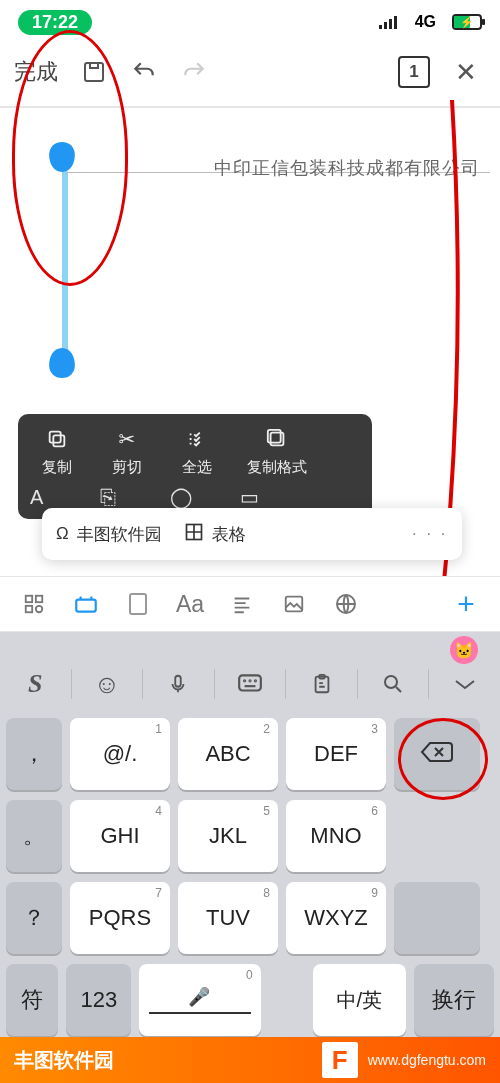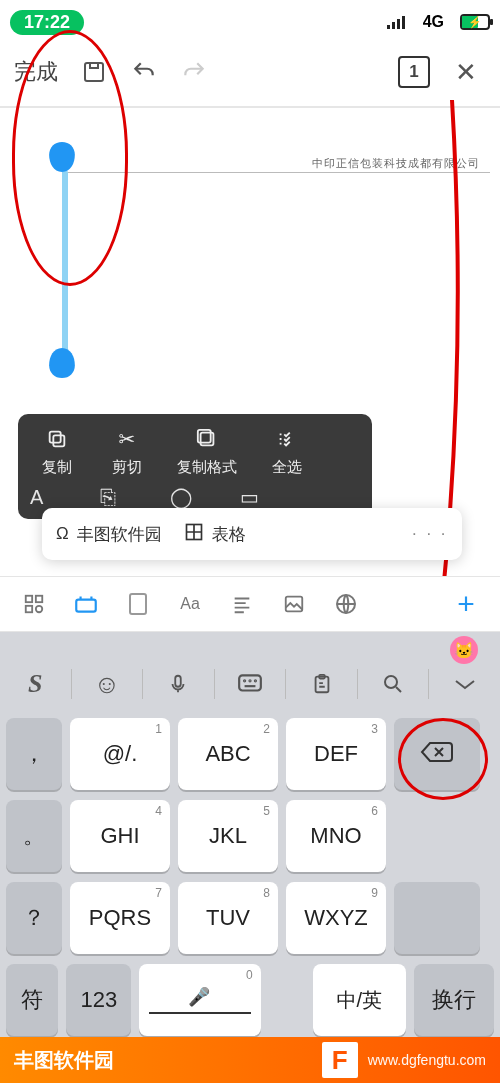--- a/index.html
+++ b/index.html
@@ -1,19 +1,19 @@
 <!DOCTYPE html>
 <html><head>
 <meta charset="utf-8">
 <style>
   * { box-sizing: border-box; margin: 0; padding: 0; font-family: -apple-system, "PingFang SC", sans-serif; }
   html, body { width: 500px; height: 1083px; background: #fff; position: relative; overflow: hidden; }
 
   
-  .status { height: 44px; display:flex; align-items:center; justify-content:space-between; padding:0 10px; }
+  .status { height: 44px; display:flex; align-items:center; justify-content:space-between; padding:0 18px; }
   .time-pill { background:#07c160; color:#fff; font-weight:600; font-size:18px; padding:2px 14px; border-radius:16px; }
   .status-right { display:flex; align-items:center; gap:16px; font-size:16px; font-weight:600; }
   .sig svg { display:block; }
   .batt { width:30px; height:16px; border:2px solid #222; border-radius:4px; position:relative; }
   .batt::after { content:""; position:absolute; right:-5px; top:3px; width:3px; height:6px; background:#222; border-radius:1px; }
   .batt i { display:block; height:100%; width:60%; background:#07c160; border-radius:1px; }
   .batt .bolt { position:absolute; inset:0; display:flex; align-items:center; justify-content:center; font-size:11px; color:#222;}
 
   
   .toolbar { height:56px; display:flex; align-items:center; padding:0 14px; gap:10px; color:#444;text-align:center; }
@@ -21,21 +21,21 @@
   .toolbar .spacer { flex:1; }
   .tb-btn { width:40px; height:40px; display:flex; align-items:center; justify-content:center; font-size:22px; color:#555; }
   .tb-btn.dim { color:#ccc; }
   .pg { width:32px; height:32px; border:2px solid #333; border-radius:4px; display:flex; align-items:center; justify-content:center; font-size:17px; font-weight:600; margin-right:6px;}
   .tb-x { font-size:26px; }
   .hr { height:2px; background:#e6e6e6; margin-top:6px; }
 
   
   .doc { position:relative; height:340px; background:#fff; }
   .doc-line { position:absolute; left:62px; right:10px; top:64px; border-top:1px solid #bbb; }
-  .doc-title { position:absolute; right:20px; top:48px; font-size:11px; color:#666; letter-spacing:1px; }
+  .doc-title { position:absolute; right:20px; top:48px; font-size:18px; color:#666; letter-spacing:1px; }
   .cursor-bar { position:absolute; left:62px; top:62px; width:6px; height:182px; background:#8fd3f4; border-radius:3px; }
   .handle { position:absolute; width:26px; height:30px; }
   .handle svg { width:100%; height:100%; }
   .handle.top { left:49px; top:34px; }
   .handle.bot { left:49px; top:240px; }
   .anno { position:absolute; border:3px solid #d00; }
   .anno.oval { left:12px; top:30px; width:116px; height:256px; border-radius:60px/128px; }
   .anno.circle { left:396px; top:602px; width:90px; height:82px; border-radius:50%; }
   .arrow-line { position:absolute; left:0; top:0; width:500px; height:800px; pointer-events:none; }
 
@@ -174,38 +174,38 @@
             <rect x="8" y="8" width="12" height="12" rx="2"></rect>
             <rect x="4" y="4" width="12" height="12" rx="2"></rect>
           </svg>
         </span>
       <span>复制</span>
     </div>
     <div class="ctx-cell">
       <span class="ctx-ico">✂</span>
       <span>剪切</span>
     </div>
+    <div class="ctx-cell">
+      <span class="ctx-ico">
+          <svg width="22" height="22" viewBox="0 0 24 24" fill="none" stroke="#eee" stroke-width="2">
+            <path d="M4 7h2M4 12h2M4 17h2"></path>
+            <path d="M9 7l2 2 4-4M9 12l2 2 4-4M9 17l2 2 4-4"></path>
+          </svg>
+        </span>
+      <span>全选</span>
+    </div>
     <div class="ctx-cell w">
       <span class="ctx-ico">
           <svg width="22" height="22" viewBox="0 0 24 24" fill="none" stroke="#eee" stroke-width="2">
             <rect x="5" y="5" width="14" height="14" rx="2"></rect>
             <rect x="2" y="2" width="14" height="14" rx="2"></rect>
           </svg>
         </span>
       <span>复制格式</span>
     </div>
-    <div class="ctx-cell">
-      <span class="ctx-ico">
-          <svg width="22" height="22" viewBox="0 0 24 24" fill="none" stroke="#eee" stroke-width="2">
-            <path d="M4 7h2M4 12h2M4 17h2"></path>
-            <path d="M9 7l2 2 4-4M9 12l2 2 4-4M9 17l2 2 4-4"></path>
-          </svg>
-        </span>
-      <span>全选</span>
-    </div>
   </div>
   <div class="ctx-row cut">
     <div class="ctx-cell">
         <span class="ctx-ico">A</span>
       </div>
     <div class="ctx-cell">
         <span class="ctx-ico">⎘</span>
       </div>
     <div class="ctx-cell">
         <span class="ctx-ico">◯</span>
@@ -245,21 +245,21 @@
         <rect x="3" y="8" width="18" height="11" rx="2"></rect>
         <path d="M7 5v3M17 5v3"></path>
       </svg>
     </div>
   <div class="fb">
       <svg width="20" height="24" viewBox="0 0 20 24" fill="none" stroke="#999" stroke-width="2">
         <rect x="2" y="2" width="16" height="20" rx="2"></rect>
       </svg>
     </div>
   <div class="fb">
-      <span style="font-size:16px;">Aa</span>
+      <span style="font-size:23px;">Aa</span>
     </div>
   <div class="fb">
       <svg width="22" height="22" viewBox="0 0 24 24" fill="none" stroke="#777" stroke-width="2">
         <path d="M4 6h16M4 11h12M4 16h16M4 21h10"></path>
       </svg>
     </div>
   <div class="fb">
       <svg width="22" height="22" viewBox="0 0 24 24" fill="none" stroke="#777" stroke-width="2">
         <rect x="3" y="4" width="18" height="16" rx="2"></rect>
         <path d="M3 16l5-5 4 4 3-3 6 6"></path>

